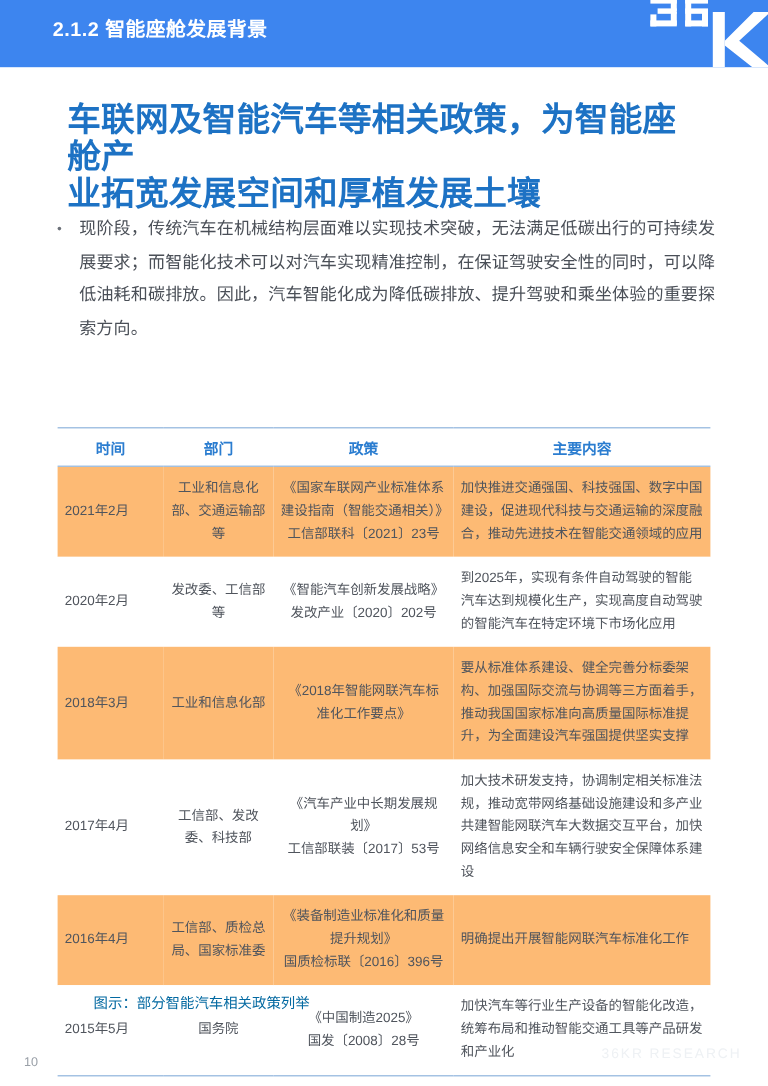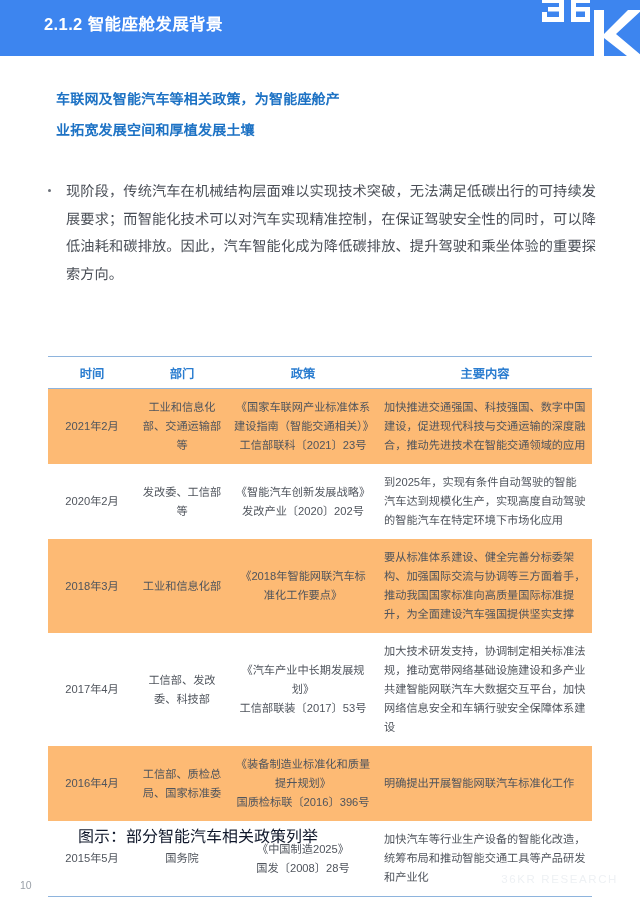--- a/index.html
+++ b/index.html
@@ -44,21 +44,21 @@
   }
   .brand-logo svg { display: block; }
 
   
   .page-heading {
     position: absolute;
     left: 56px;
     top: 84px;
     width: 530px;
     color: #1d72c4;
-    font-size: 14px;
+    font-size: 28px;
     font-weight: bold;
     line-height: 31px;
     letter-spacing: 0.2px;
   }
 
   
   .bullets {
     position: absolute;
     left: 48px;
     top: 178px;
@@ -125,36 +125,36 @@
     padding: 9px 6px;
     vertical-align: middle;
   }
   .policy-table tbody tr.alt td {
     background: #fdba74;
     margin-top: 20px;
   }
   .policy-table tbody tr.plain td {
     background: #ffffff;
   }
-  td.col-time    { text-align: center; white-space: nowrap; }
+  td.col-time    { text-align: left; white-space: nowrap; }
   td.col-dept    { text-align: center; }
   td.col-policy  { text-align: center; }
   td.col-content { text-align: left; padding-left: 10px; padding-right: 8px; }
   .policy-table tbody tr:last-child td {
     border-bottom: 1.6px solid #8eb4dd;
   }
   .cell-line { display: block; }
 
   
   .footer-notes {
     position: absolute;
     left: 78px;
     top: 826px;
-    color: #0f172a;
-    font-size: 16px;
+    color: #0369a1;
+    font-size: 12px;
     line-height: 21px;
   }
   .footer-notes div { white-space: nowrap; }
 
   
   .page-number {
     position: absolute;
     left: 20px;
     bottom: 14px;
     color: #9aa0a8;

